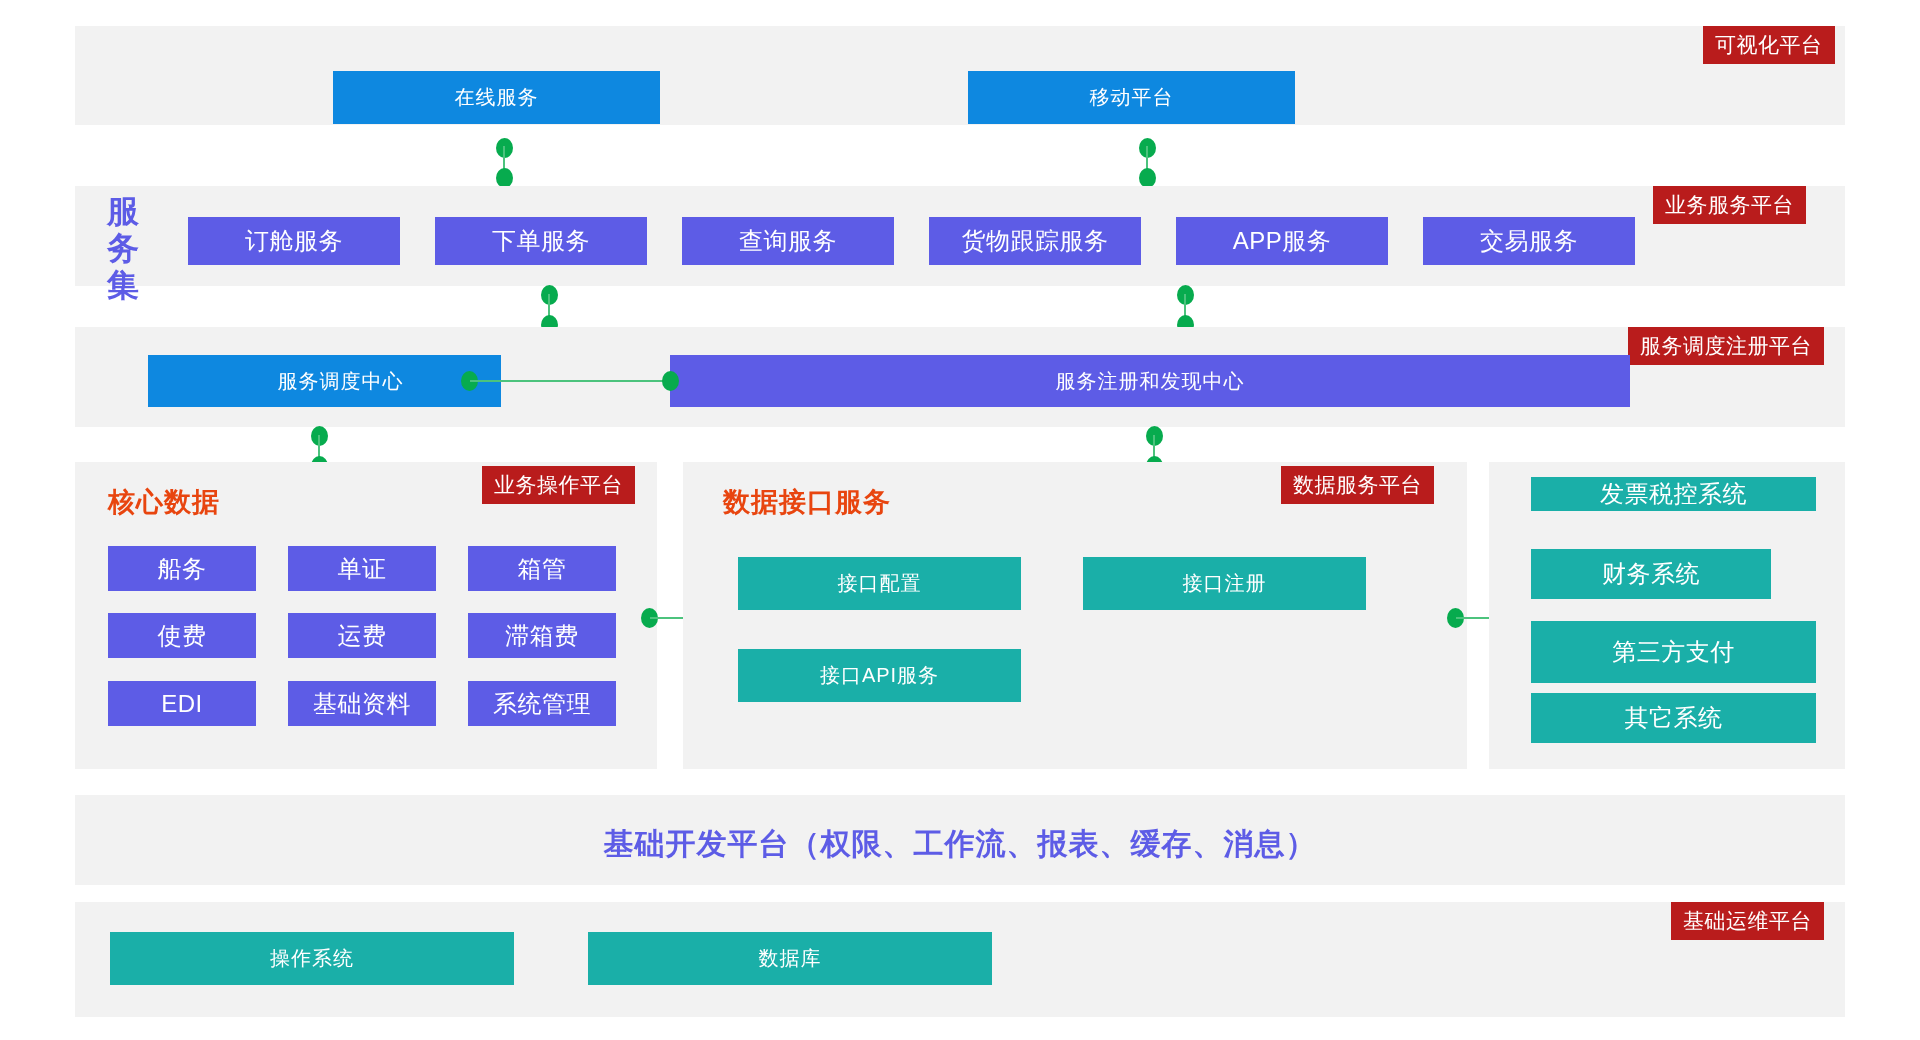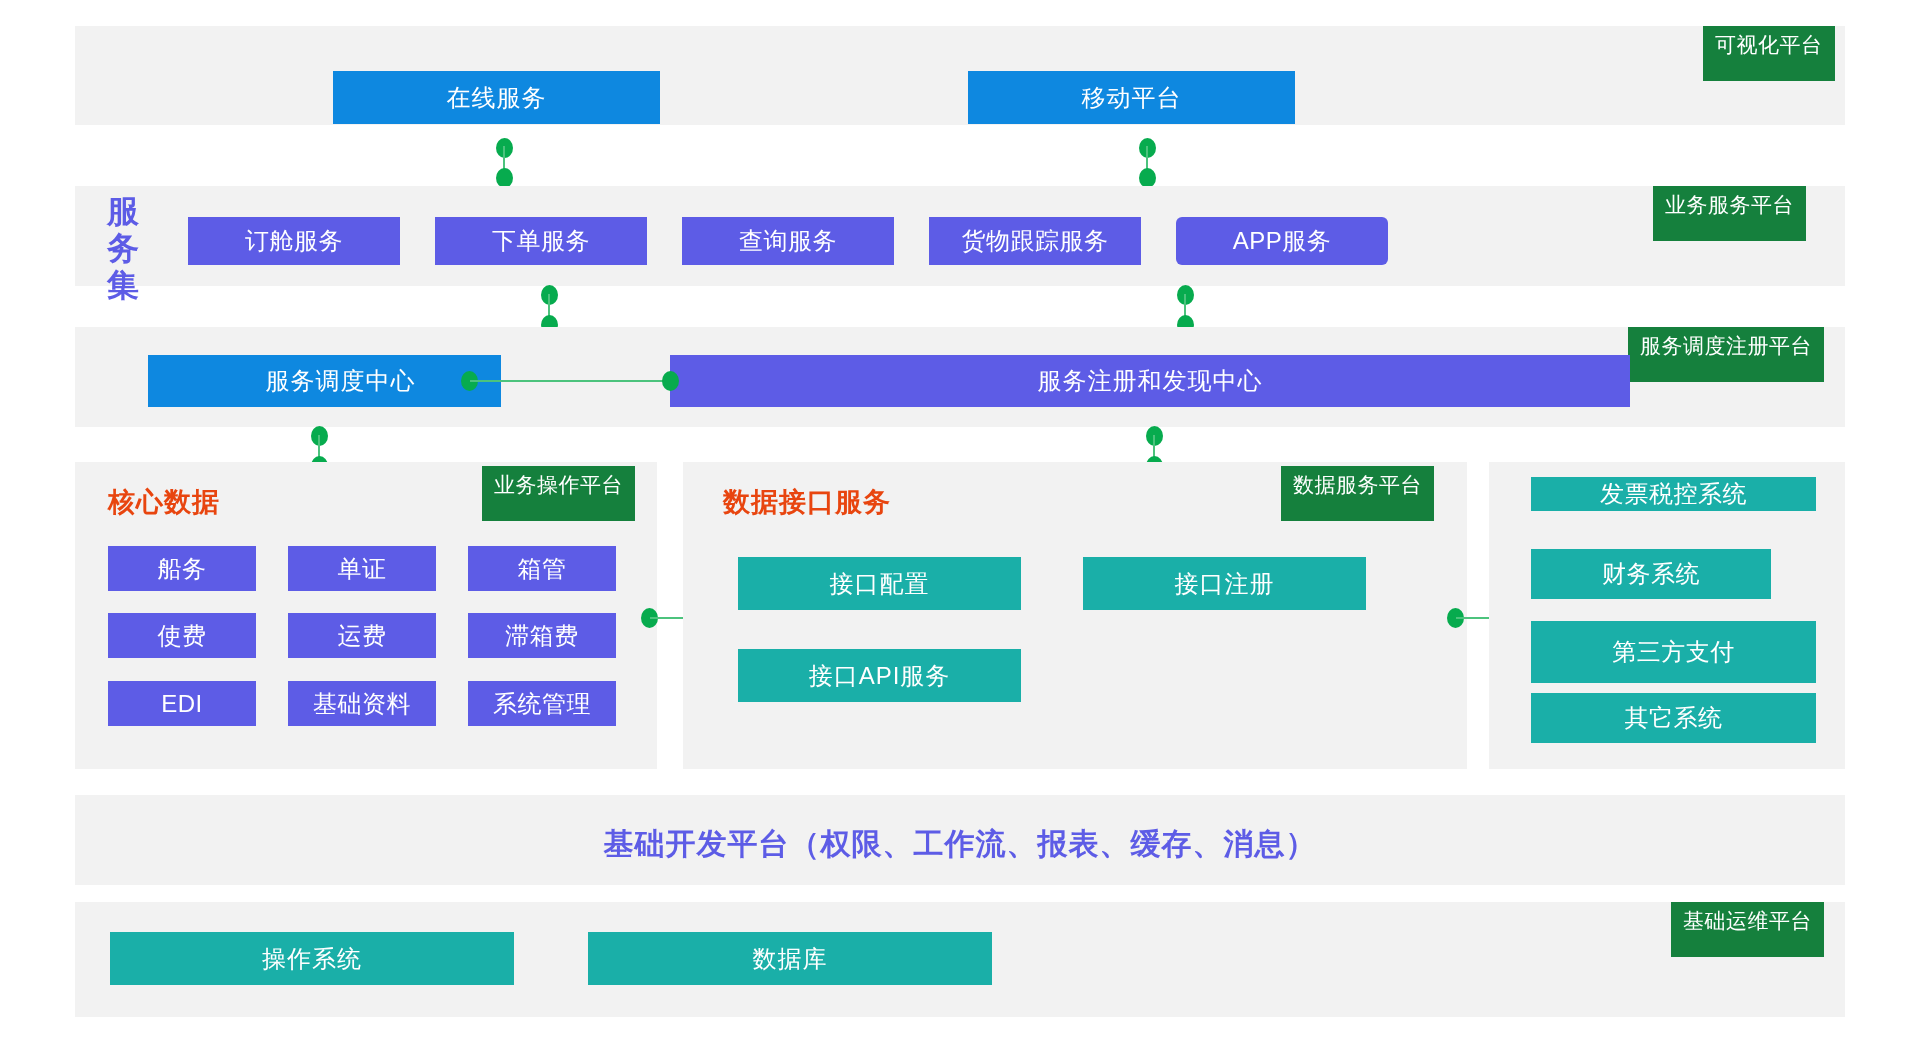--- a/index.html
+++ b/index.html
@@ -7,32 +7,32 @@
     width:1920px;height:1040px;
     font-family:"Liberation Sans","DejaVu Sans",sans-serif;
     -webkit-font-smoothing:antialiased;
     overflow:hidden;
   }
   #root{position:relative;width:1920px;height:1040px;}
 
   
   .band{position:absolute;background:#f2f2f2;}
   .band-label{
-    position:absolute;background:#15803d;color:#ffffff;
+    position:absolute;background:#b91c1c;color:#ffffff;
     font-size:21px;line-height:1;
-    padding:8px 12px 26px 12px;white-space:nowrap;
+    padding:8px 12px 9px 12px;white-space:nowrap;
     letter-spacing:.5px;
     text-align:right;
   }
 
   
   .box{
     position:absolute;display:flex;align-items:center;justify-content:center;
     color:#ffffff;white-space:nowrap;text-align:center;
-    font-size:24px;letter-spacing:1px;
+    font-size:20px;letter-spacing:1px;
   }
   .box.blue{background:#0e88e0;}
   .box.purple{background:#5d5ce6;}
   .box.teal{background:#1aafa8;}
   .box.small{font-size:24px;letter-spacing:.5px;}
 
   
   .sec-title{
     position:absolute;color:#e8450f;font-weight:bold;
     font-size:27px;letter-spacing:1px;white-space:nowrap;
@@ -80,21 +80,22 @@
 
   <div class="band" style="left:75px;top:186px;width:1770px;height:100px;"></div>
   <div class="band-label" style="left:1653px;top:186px;">业务服务平台</div>
 
   <div class="vert-label" style="left:107px;top:193px;">服务集</div>
 
   <div class="box purple small" style="left:188px;top:217px;width:212px;height:48px;">订舱服务</div>
   <div class="box purple small" style="left:435px;top:217px;width:212px;height:48px;">下单服务</div>
   <div class="box purple small" style="left:682px;top:217px;width:212px;height:48px;">查询服务</div>
   <div class="box purple small" style="left:929px;top:217px;width:212px;height:48px;">货物跟踪服务</div>
-  <div class="box purple small" style="left:1176px;top:217px;width:212px;height:48px;border-radius:6px;">APP服务</div>
+  <div class="box purple small" style="left:1176px;top:217px;width:212px;height:48px;">APP服务</div>
+  <div class="box purple small" style="left:1423px;top:217px;width:212px;height:48px;">交易服务</div>
 
   <div class="dot" style="left:541px;top:285px;"></div>
   <div class="vline" style="left:548px;top:294px;height:28px;"></div>
   <div class="dot" style="left:541px;top:315px;"></div>
 
   <div class="dot" style="left:1177px;top:285px;"></div>
   <div class="vline" style="left:1184px;top:294px;height:28px;"></div>
   <div class="dot" style="left:1177px;top:315px;"></div>
 
   <div class="band" style="left:75px;top:327px;width:1770px;height:100px;"></div>

